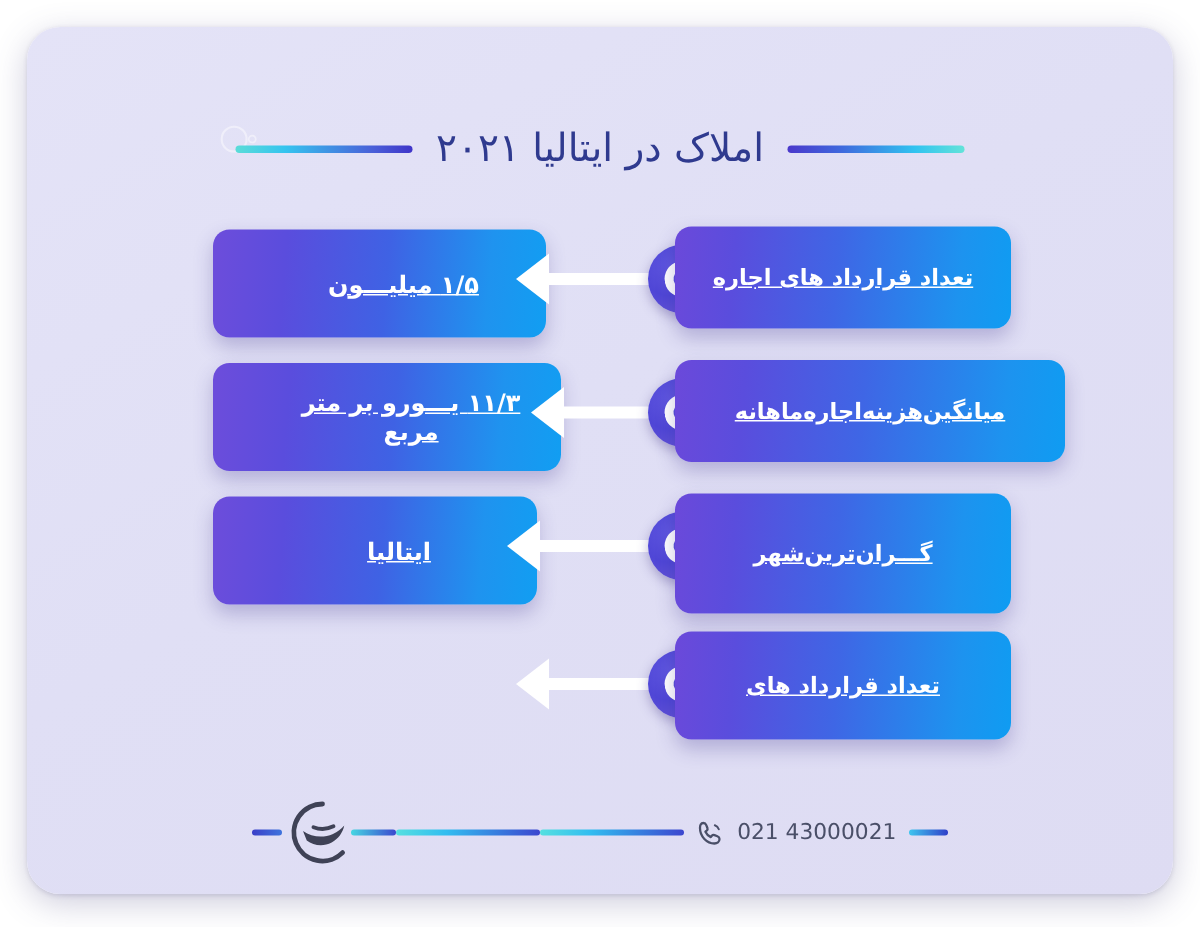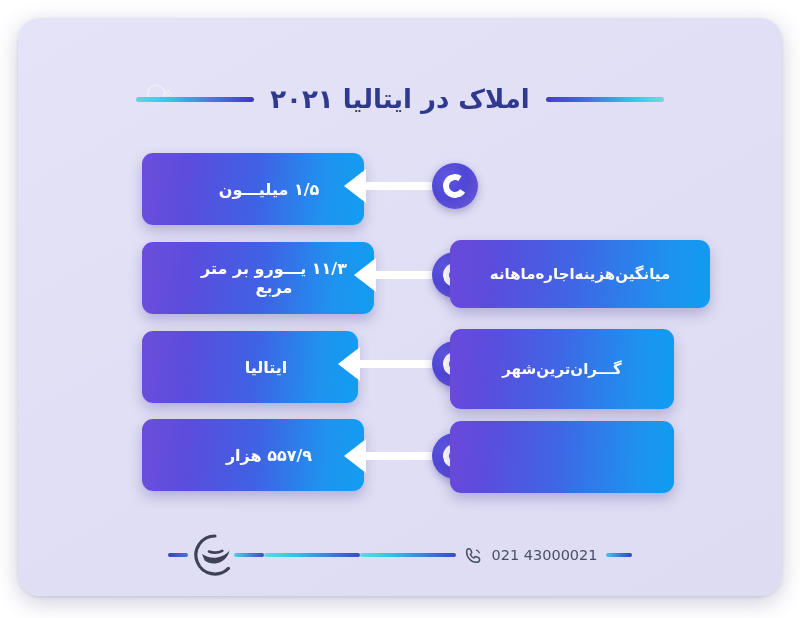--- a/index.html
+++ b/index.html
@@ -58,21 +58,21 @@
   .title-rule {
     width: 118px;
     height: 5px;
     border-radius: 3px;
   }
   .title-rule.left  { background: linear-gradient(90deg, #5bdcd8 0%, #35c4ef 28%, #4a5fd8 78%, #3f35c9 100%); }
   .title-rule.right { background: linear-gradient(90deg, #4a38cb 0%, #3f68dd 30%, #31c3f0 72%, #63e3d9 100%); }
 
   #title-text {
     font-size: 26px;
-    font-weight: bold;
+    font-weight: normal;
     color: #2f3a8f;
     direction: rtl;
     letter-spacing: 0.5px;
     white-space: nowrap;
   }
 
   
   .row {
     position: absolute;
     left: 0;
@@ -121,21 +121,21 @@
     height: 68px;
     font-size: 15px;
     padding: 0 16px;
     line-height: 1.35;
   }
   .row.r1 .card.label { width: 224px; height: 68px; }
   .row.r2 .card.label { width: 260px; height: 68px; }
   .row.r3 .card.label { width: 224px; height: 80px; }
   .row.r4 .card.label { width: 224px; height: 72px; top: 4px; }
 
-  .card.value, .card.label { top: 0; }
+  .card.value, .card.label { top: 0; text-decoration: underline; }
   .row.r1 .card.value, .row.r2 .card.value,
   .row.r3 .card.value, .row.r4 .card.value { top: 2px; }
 
   .label-lines { display: block; }
   .label-lines span { display: block; }
 
   
   .knob {
     position: absolute;
     left: 414px;
@@ -246,20 +246,23 @@
 
     <div class="row r1">
       <div class="card value">
         <span>۱/۵ میلیـــون</span>
       </div>
       <div class="arrow-head"></div>
       <div class="arrow-stem"></div>
       <div class="knob">
           <div class="ring"></div>
         </div>
+      <div class="card label">
+        <span class="label-lines">تعداد قرارداد های اجاره</span>
+      </div>
     </div>
 
     <div class="row r2">
       <div class="card value">
         <span>۱۱/۳ یـــورو بر متر مربع</span>
       </div>
       <div class="arrow-head"></div>
       <div class="arrow-stem"></div>
       <div class="knob">
           <div class="ring"></div>
@@ -277,30 +280,28 @@
       <div class="arrow-stem"></div>
       <div class="knob">
           <div class="ring"></div>
         </div>
       <div class="card label">
         <span class="label-lines">گـــران‌ترین‌شهر</span>
       </div>
     </div>
 
     <div class="row r4">
-      <div class="card value">
-        <span>۵۵۷/۹ هزار</span>
-      </div>
       <div class="arrow-head"></div>
       <div class="arrow-stem"></div>
       <div class="knob">
           <div class="ring"></div>
         </div>
       <div class="card label">
         <span class="label-lines">
+          <span>تعداد قرارداد های</span>
         </span>
       </div>
     </div>
 
     <div id="footer">
 
       <div class="f-rule tiny"></div>
 
       <div id="brand-logo">
         <svg viewBox="0 0 46 46" width="46" height="46" aria-hidden="true">

